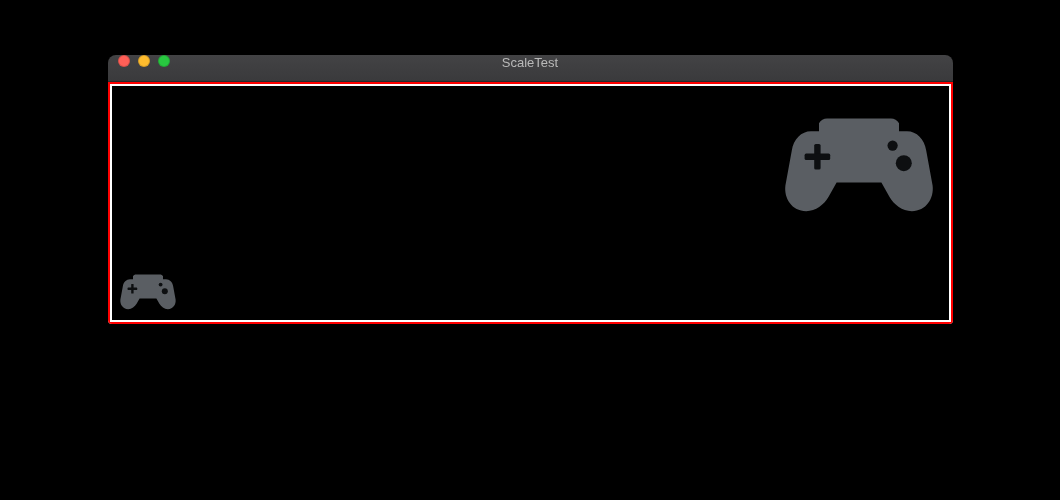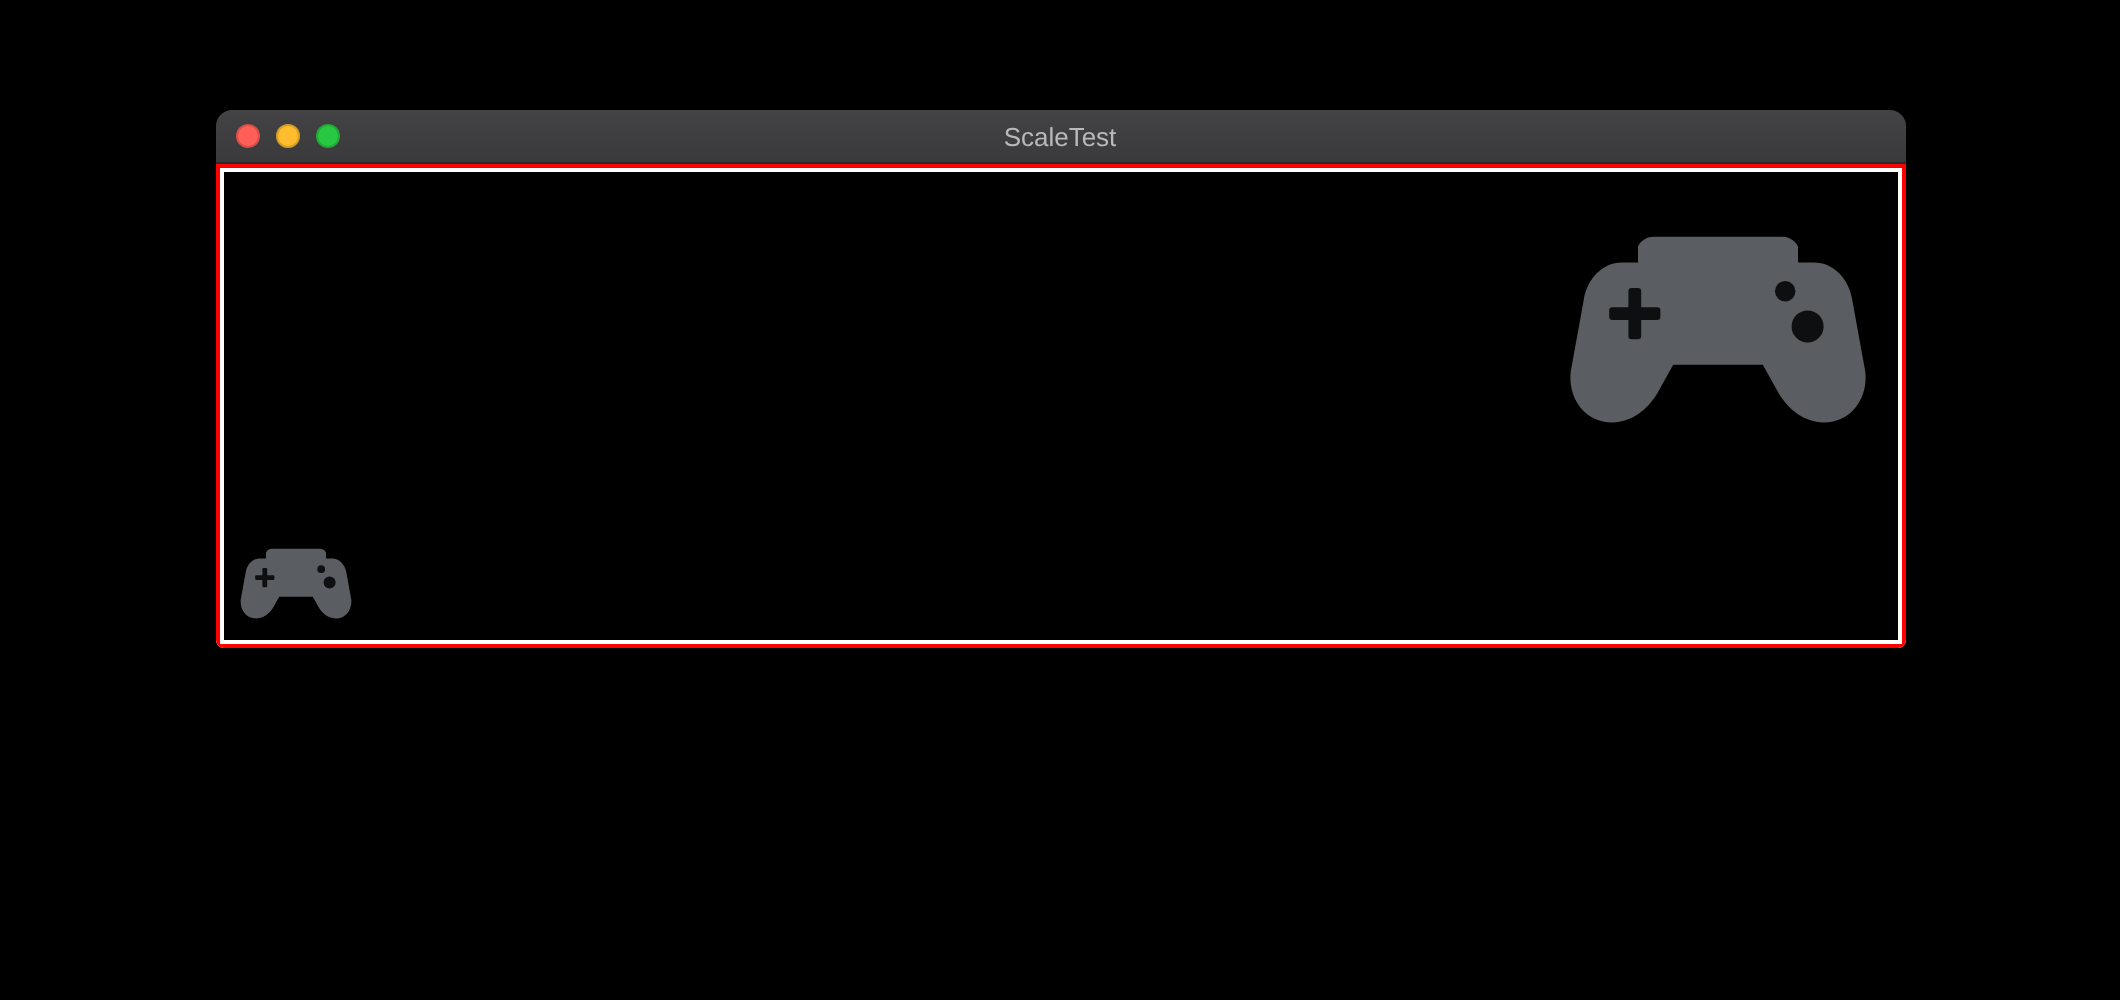--- a/index.html
+++ b/index.html
@@ -18,21 +18,21 @@
       background: #000;
       border-radius: 8px 8px 4px 4px;
       box-shadow: 0 20px 60px rgba(0,0,0,0.8);
       overflow: hidden;
     }
     .titlebar {
       height: 27px;
       background: linear-gradient(to bottom, #434345, #3a3a3c);
       border-bottom: 1px solid #2a2a2c;
       display: flex;
-      align-items: center;
+      align-items: flex-start;
       padding: 0 10px;
       position: relative;
     }
     .traffic-lights {
       display: flex;
       gap: 8px;
       align-items: center;
     }
     .traffic-light {
       width: 12px;

